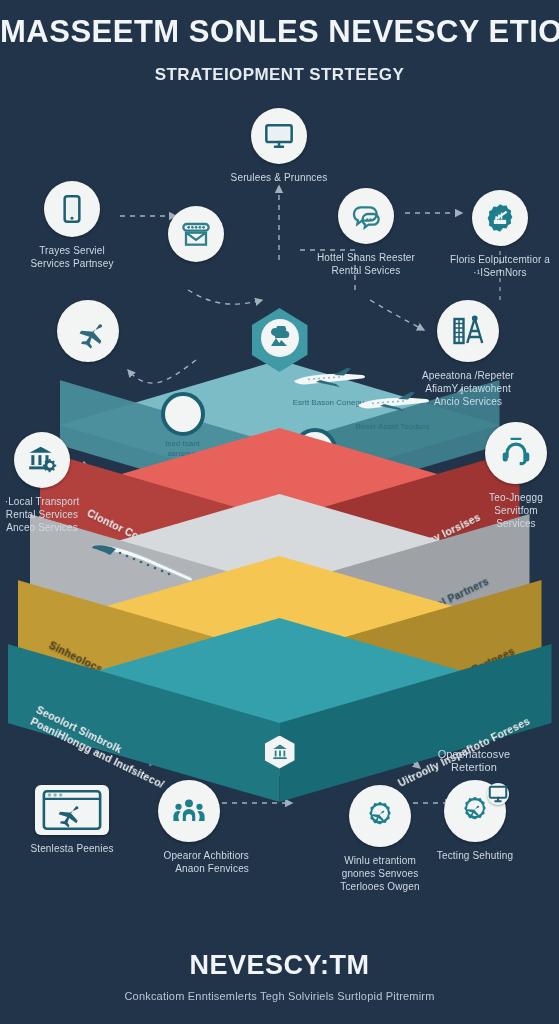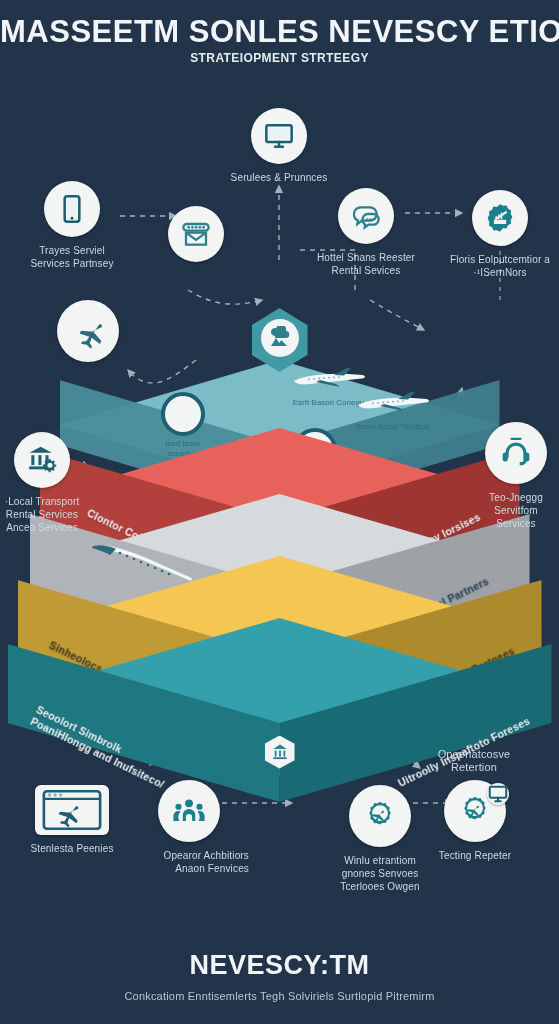--- a/index.html
+++ b/index.html
@@ -12,21 +12,21 @@
   }
   .stage { position:absolute; inset:0; }
 
   
   .title-wrap { position:absolute; left:0; top:14px; width:559px; text-align:center; }
   .title-main {
     font-size:31px; font-weight:700; color:#f2f5f7; letter-spacing:.5px;
     white-space:nowrap; display:inline-block; filter:blur(.25px);
   }
   .title-sub {
-    display:block; margin-top:1px; font-size:12px; font-weight:700;
+    display:block; margin-top:15px; font-size:17px; font-weight:700;
     color:#e6ebef; letter-spacing:.4px; filter:blur(.3px);
   }
 
   
   .footer-wrap { position:absolute; left:0; bottom:22px; width:559px; text-align:center; }
   .footer-logo { font-size:27px; font-weight:700; color:#f2f5f7; letter-spacing:.5px; filter:blur(.25px); }
   .footer-tag { display:block; margin-top:9px; font-size:11px; color:#b9c6d2; letter-spacing:.2px; filter:blur(.3px); }
 
   
   .node { position:absolute; width:120px; margin-left:-60px; text-align:center; }
@@ -381,20 +381,36 @@
   </div>
 
   <div class="node" style="left:88px; top:300px;">
     <div class="bubble lg">
       <svg viewBox="0 0 24 24" fill="#2d6a7c" style="width:36px;height:36px;">
         <path d="M21.6 12.4c.5-.5.5-1.3 0-1.8-.5-.5-1.3-.5-1.8 0l-4.1 3.2-8-3.4-1.6 1.5 5.6 4-3 2.3-2.6-.7-1.1 1.1 3.3 1.9 1.9 3.3 1.1-1.1-.7-2.6 2.3-3 4 5.6 1.5-1.6-3.4-8z" transform="rotate(-18 12 12)"></path>
       </svg>
     </div>
   </div>
 
+  <div class="node" style="left:468px; top:300px;">
+    <div class="bubble lg">
+      <svg viewBox="0 0 24 24" fill="none" stroke="#1d6073" stroke-width="1.6" style="width:36px;height:36px;">
+        <rect x="3" y="4" width="6" height="16"></rect>
+        <g stroke-width="1">
+            <path d="M3 7h6M3 10h6M3 13h6M3 16h6M6 4v16"></path>
+          </g>
+        <path d="M16.5 3.5 L11.5 20 M16.5 3.5 L21.5 20"></path>
+        <path d="M13.4 12h6.2M12.5 16h8"></path>
+        <circle cx="16.5" cy="3.5" r="1.1" fill="#1d6073"></circle>
+      </svg>
+    </div>
+    <div class="cap">Apeeatona /Repeter
+AfiamY jetawohent
+Ancio Services</div>
+  </div>
 
   <div class="node" style="left:42px; top:432px;">
     <div class="bubble">
       <svg viewBox="0 0 24 24" fill="#1d6073">
         <path d="M11 2 L19.4 6.6 H2.6z"></path>
         <rect x="4" y="8.4" width="2.3" height="7.4"></rect>
         <rect x="9.3" y="8.4" width="2.3" height="7.4"></rect>
         <rect x="14.6" y="8.4" width="2.3" height="7.4"></rect>
         <rect x="2.4" y="16.8" width="17.2" height="2.2"></rect>
         <path d="M18.6 12.4l1.2.5 1-.6.8.8-.6 1 .5 1.2 1.2.3v1.2l-1.2.3-.5 1.2.6 1-.8.8-1-.6-1.2.5-.3 1.2h-1.2l-.3-1.2-1.2-.5-1 .6-.8-.8.6-1-.5-1.2-1.2-.3v-1.2l1.2-.3.5-1.2-.6-1 .8-.8 1 .6 1.2-.5.3-1.2h1.2z"></path>
@@ -473,21 +489,21 @@
         <circle cx="12" cy="10" r="5.6" fill="#f3f5f4"></circle>
         <path d="M15.2 10.6c.3-.3.3-.75 0-1.05-.3-.3-.75-.3-1.05 0l-2.4 1.85-4.7-2-.9.9 3.3 2.35-1.75 1.35-1.5-.4-.65.65 1.9 1.1 1.1 1.9.65-.65-.4-1.5 1.35-1.75 2.35 3.3.9-.9-2-4.7z" transform="rotate(-18 11 11)" fill="#1d7f8c"></path>
       </svg>
       <span style="position:absolute; margin-left:46px; margin-top:-34px; width:22px; height:22px; border-radius:50%; background:#f3f5f4; display:flex; align-items:center; justify-content:center; box-shadow:0 1px 2px rgba(0,0,0,.3);">
         <svg viewBox="0 0 24 24" width="13" height="13" fill="none" stroke="#1d6073" stroke-width="2.2">
             <rect x="3" y="4" width="18" height="12" rx="1.4"></rect>
             <path d="M9 20h6M12 16v4" stroke-linecap="round"></path>
           </svg>
       </span>
     </div>
-    <div class="cap">Tecting Repeter</div>
+    <div class="cap">Tecting Sehuting</div>
   </div>
 
   <div class="node" style="left:474px; top:736px;">
     <div class="cap" style="margin-top:12px; font-size:11px;">Opeenatcosve Retertion</div>
   </div>
 
   <div class="footer-wrap">
     <span class="footer-logo">NEVESCY:TM</span>
     <span class="footer-tag">Conkcatiom Enntisemlerts Tegh Solviriels Surtlopid Pitremirm</span>
   </div>

